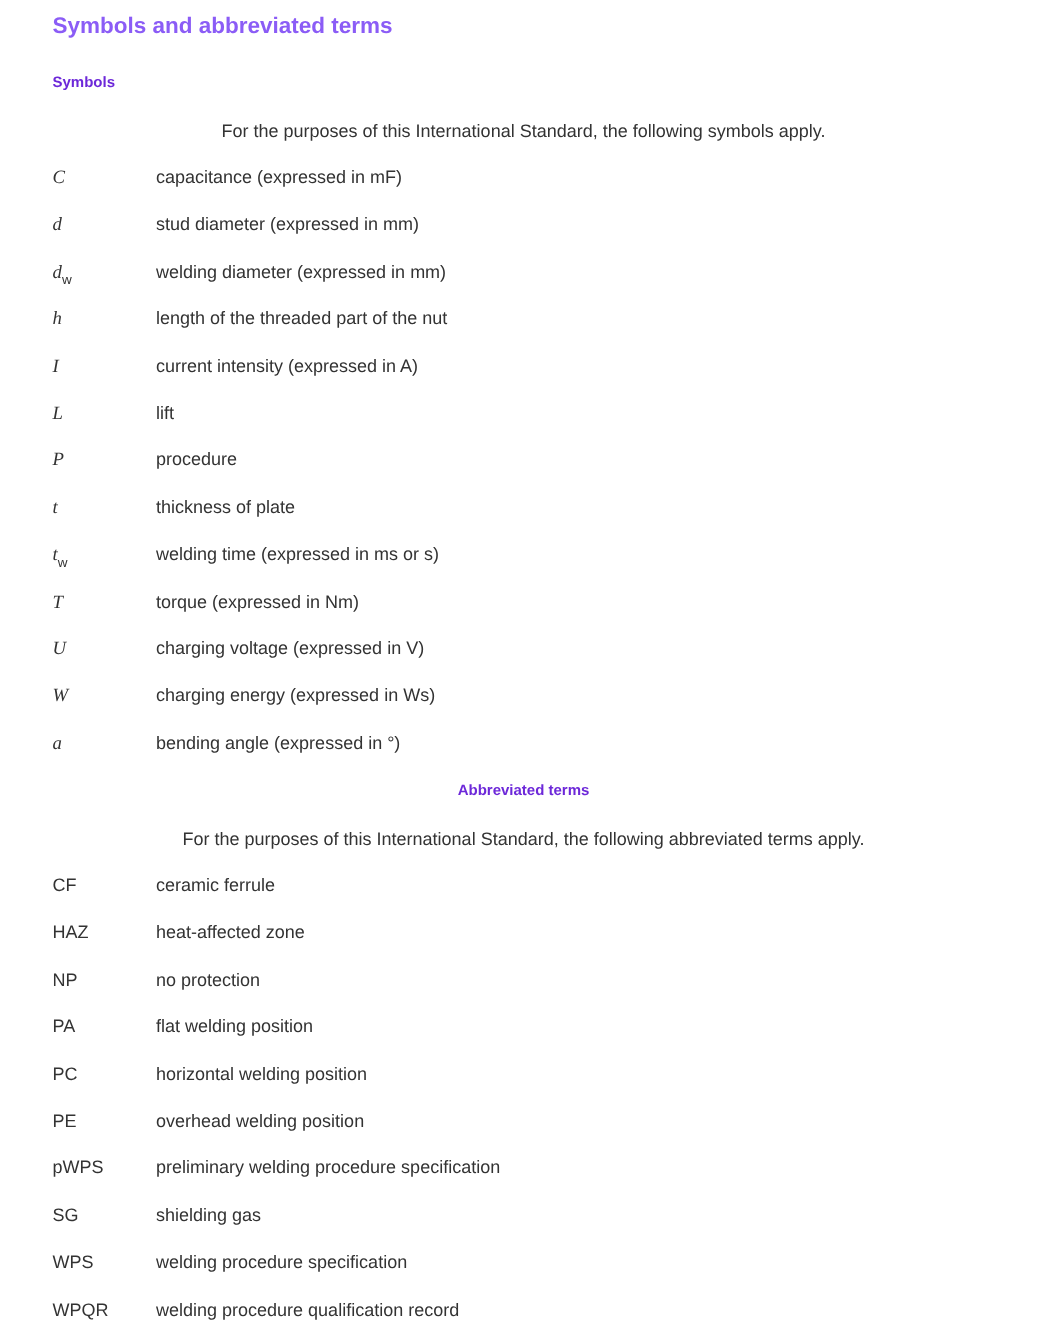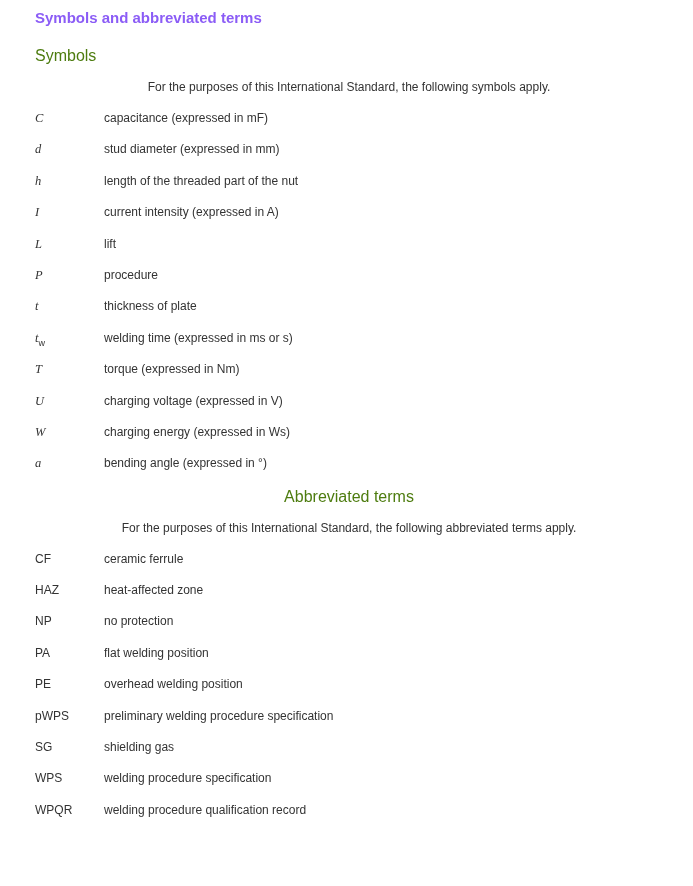--- a/index.html
+++ b/index.html
@@ -20,24 +20,24 @@
   }
   .page-title {
     margin: 0;
     font-size: 15px;
     line-height: 20px;
     font-weight: bold;
     color: #8b5cf6;
   }
   .section-heading {
     margin: 19px 0 0 0;
-    font-size: 16px;
+    font-size: 10px;
     line-height: 17px;
-    font-weight: normal;
-    color: #4d7c0f;
+    font-weight: bold;
+    color: #6d28d9;
   }
   .section-heading.second {
     margin-top: 6px;
     text-align: center;
   }
   .intro {
     margin: 16px 0 0 0;
     font-size: 12px;
     line-height: 15px;
     text-align: center;
@@ -92,20 +92,24 @@
   <div class="term-list">
       <div class="row">
         <span class="term symbol">C</span>
         <span class="def">capacitance (expressed in mF)</span>
       </div>
       <div class="row">
         <span class="term symbol">d</span>
         <span class="def">stud diameter (expressed in mm)</span>
       </div>
       <div class="row">
+        <span class="term symbol">d<sub>w</sub></span>
+        <span class="def">welding diameter (expressed in mm)</span>
+      </div>
+      <div class="row">
         <span class="term symbol">h</span>
         <span class="def">length of the threaded part of the nut</span>
       </div>
       <div class="row">
         <span class="term symbol">I</span>
         <span class="def">current intensity (expressed in A)</span>
       </div>
       <div class="row">
         <span class="term symbol">L</span>
         <span class="def">lift</span>
@@ -155,20 +159,24 @@
       </div>
       <div class="row">
         <span class="term abbr">NP</span>
         <span class="def">no protection</span>
       </div>
       <div class="row">
         <span class="term abbr">PA</span>
         <span class="def">flat welding position</span>
       </div>
       <div class="row">
+        <span class="term abbr">PC</span>
+        <span class="def">horizontal welding position</span>
+      </div>
+      <div class="row">
         <span class="term abbr">PE</span>
         <span class="def">overhead welding position</span>
       </div>
       <div class="row">
         <span class="term abbr">pWPS</span>
         <span class="def">preliminary welding procedure specification</span>
       </div>
       <div class="row">
         <span class="term abbr">SG</span>
         <span class="def">shielding gas</span>

